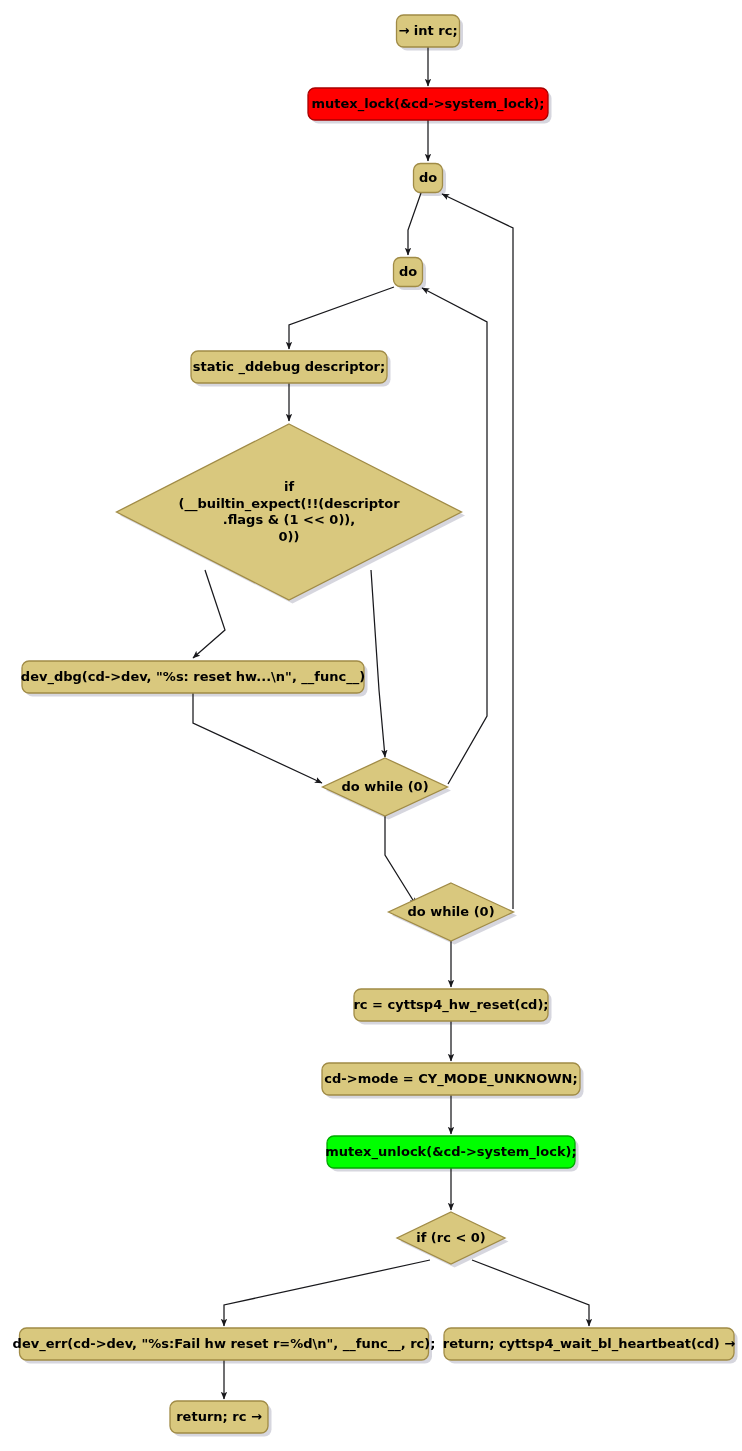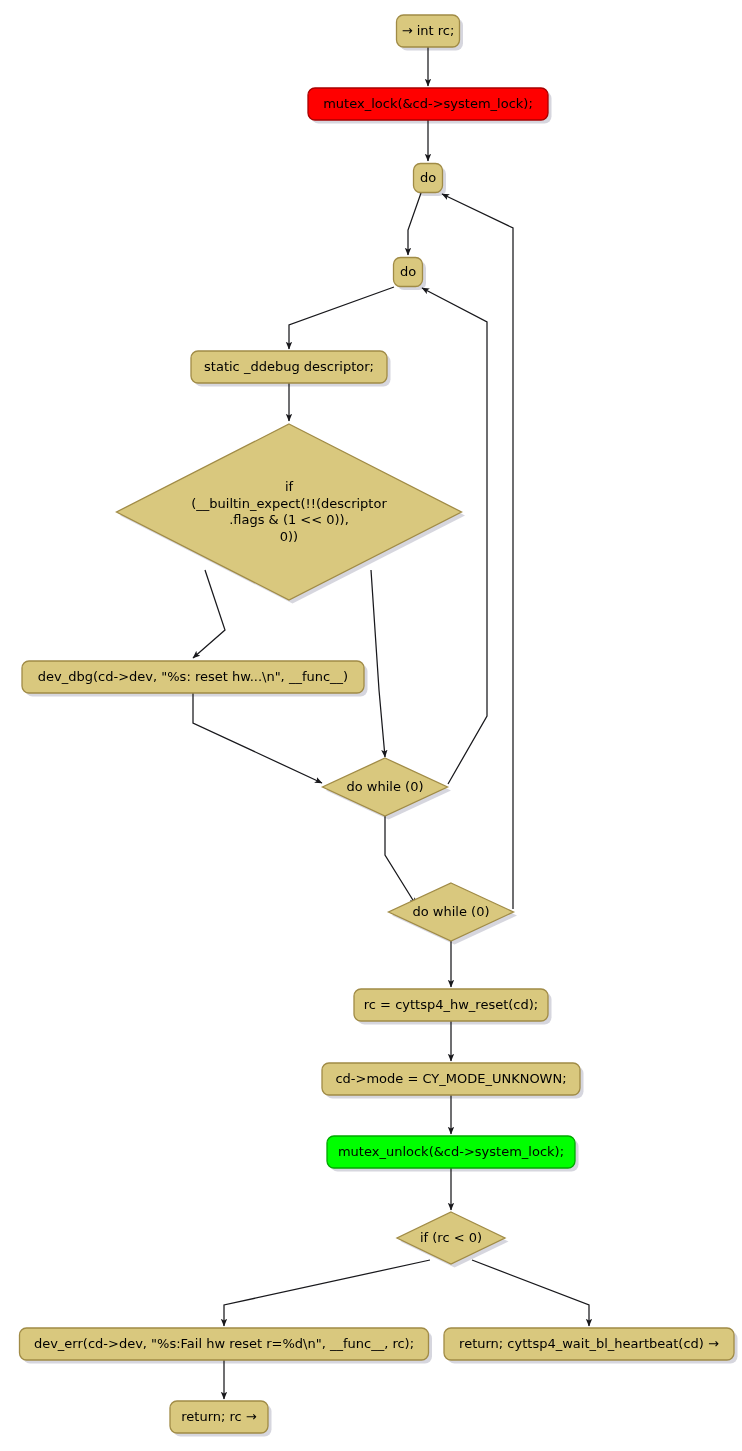--- a/index.html
+++ b/index.html
@@ -9,20 +9,21 @@
   }
   body {
     font-family: "DejaVu Sans", "Liberation Sans", sans-serif;
   }
   #flowchart-root {
     position: relative;
     width: 742px;
     height: 1451px;
     background: #FFFFFF;
     overflow: hidden;
+    font-weight: bold;
   }
   svg#flow-svg {
     display: block;
     width: 742px;
     height: 1451px;
   }
   .node-shape {
     stroke-width: 1.3px;
   }
   .node-label {

